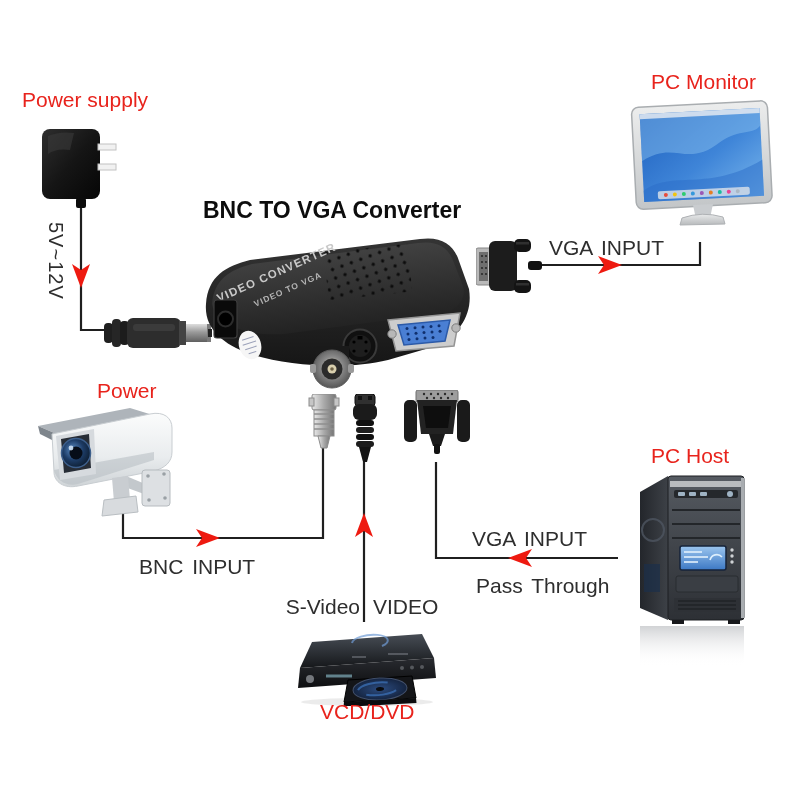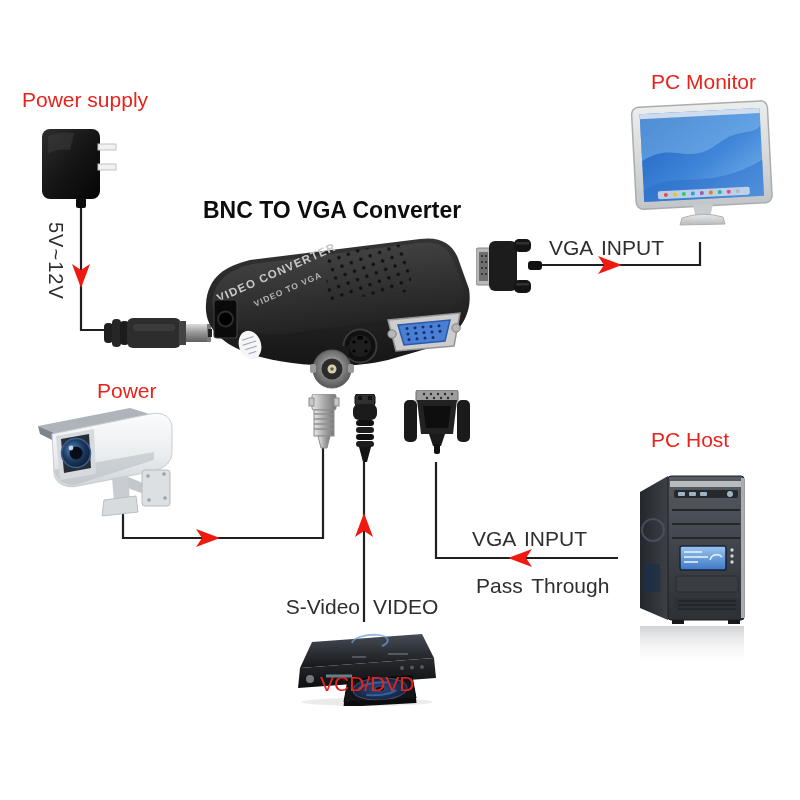--- a/index.html
+++ b/index.html
@@ -406,23 +406,24 @@
 
   <div class="abs title" style="left:203px;top:197px;width:282px;text-align:left">BNC TO VGA Converter</div>
 
   <div class="abs lbl-red" style="left:22px;top:88px">Power supply</div>
   <div class="abs vtext" style="left:44px;top:222px;height:92px">5V~12V</div>
 
   <div class="abs lbl-red" style="left:651px;top:70px">PC Monitor</div>
   <div class="abs lbl-dark" style="left:549px;top:236px">VGA INPUT</div>
 
   <div class="abs lbl-red" style="left:97px;top:379px">Power</div>
+  <div class="abs lbl-dark" style="left:139px;top:555px">BNC INPUT</div>
 
   <div class="abs lbl-dark" style="left:360px;top:595px;transform:translateX(-100%)">S-Video</div>
   <div class="abs lbl-dark" style="left:373px;top:595px">VIDEO</div>
 
   <div class="abs lbl-dark" style="left:472px;top:527px">VGA INPUT</div>
   <div class="abs lbl-dark" style="left:476px;top:574px">Pass Through</div>
 
-  <div class="abs lbl-red" style="left:651px;top:428px">PC Host</div>
-  <div class="abs lbl-red" style="left:320px;top:672px">VCD/DVD</div>
+  <div class="abs lbl-red" style="left:651px;top:444px">PC Host</div>
+  <div class="abs lbl-red" style="left:320px;top:700px">VCD/DVD</div>
 
 </div>
 
 </body></html>

